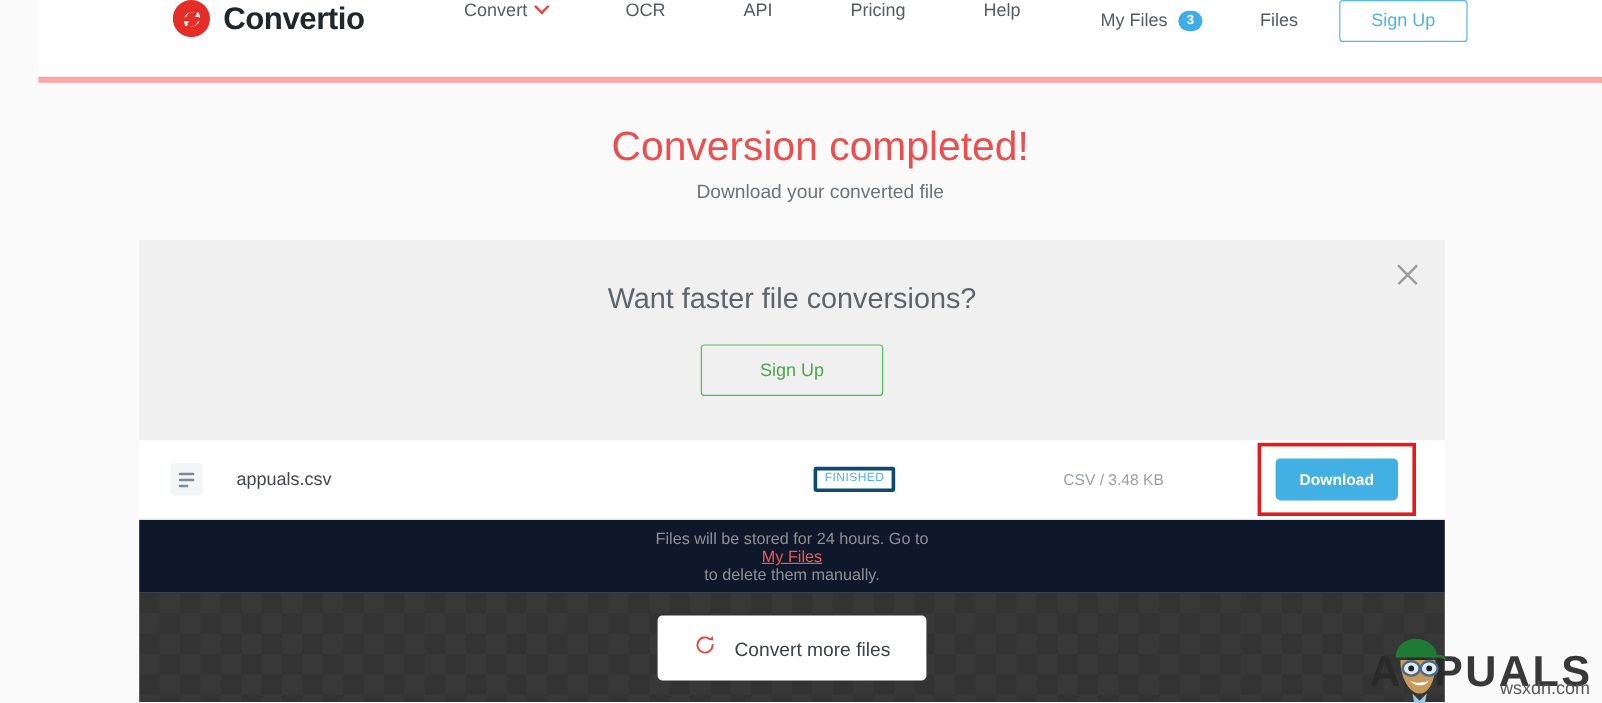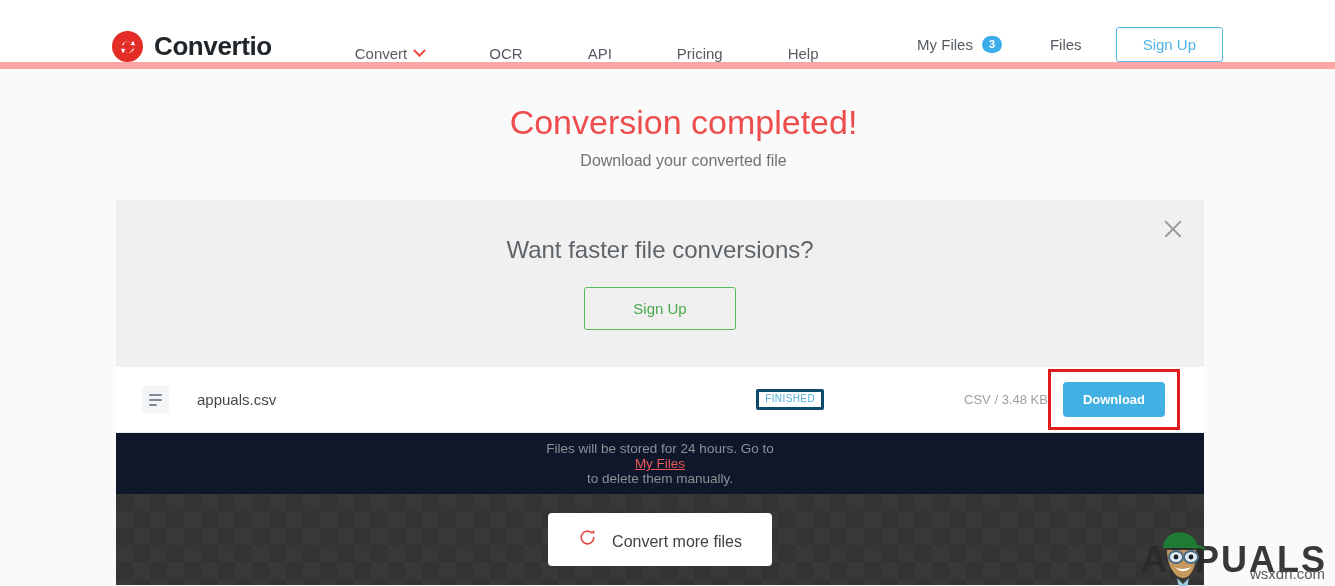--- a/index.html
+++ b/index.html
@@ -14,25 +14,26 @@
     font-family: "Liberation Sans", sans-serif;
     background: #fafafa;
     color: #444;
     position: relative;
   }
 
   
   .header {
     height: 69px;
     background: #ffffff;
-    border-bottom: 7px solid #fca5a5;
-    display: flex;
-    align-items: flex-end;
+    border-bottom: 5px solid #fca5a5;
+    display: flex;
+    align-items: flex-start;
     padding: 0 112px 0 112px;
     position: relative;
+    margin-left: 32px;
   }
 
   .brand {
     display: flex;
     align-items: center;
     gap: 11px;
     text-decoration: none;
   }
 
   .brand-mark {
@@ -254,20 +255,21 @@
   }
 
   .file-meta {
     font-size: 13px;
     color: #9ba0a4;
     margin-left: 140px;
     white-space: nowrap;
   }
 
   .dl-wrap {
+    margin-left: 78px;
     position: relative;
     padding: 13px 15px;
   }
 
   .dl-highlight {
     position: absolute;
     inset: 0;
     border: 3px solid #e01b1b;
   }
 

